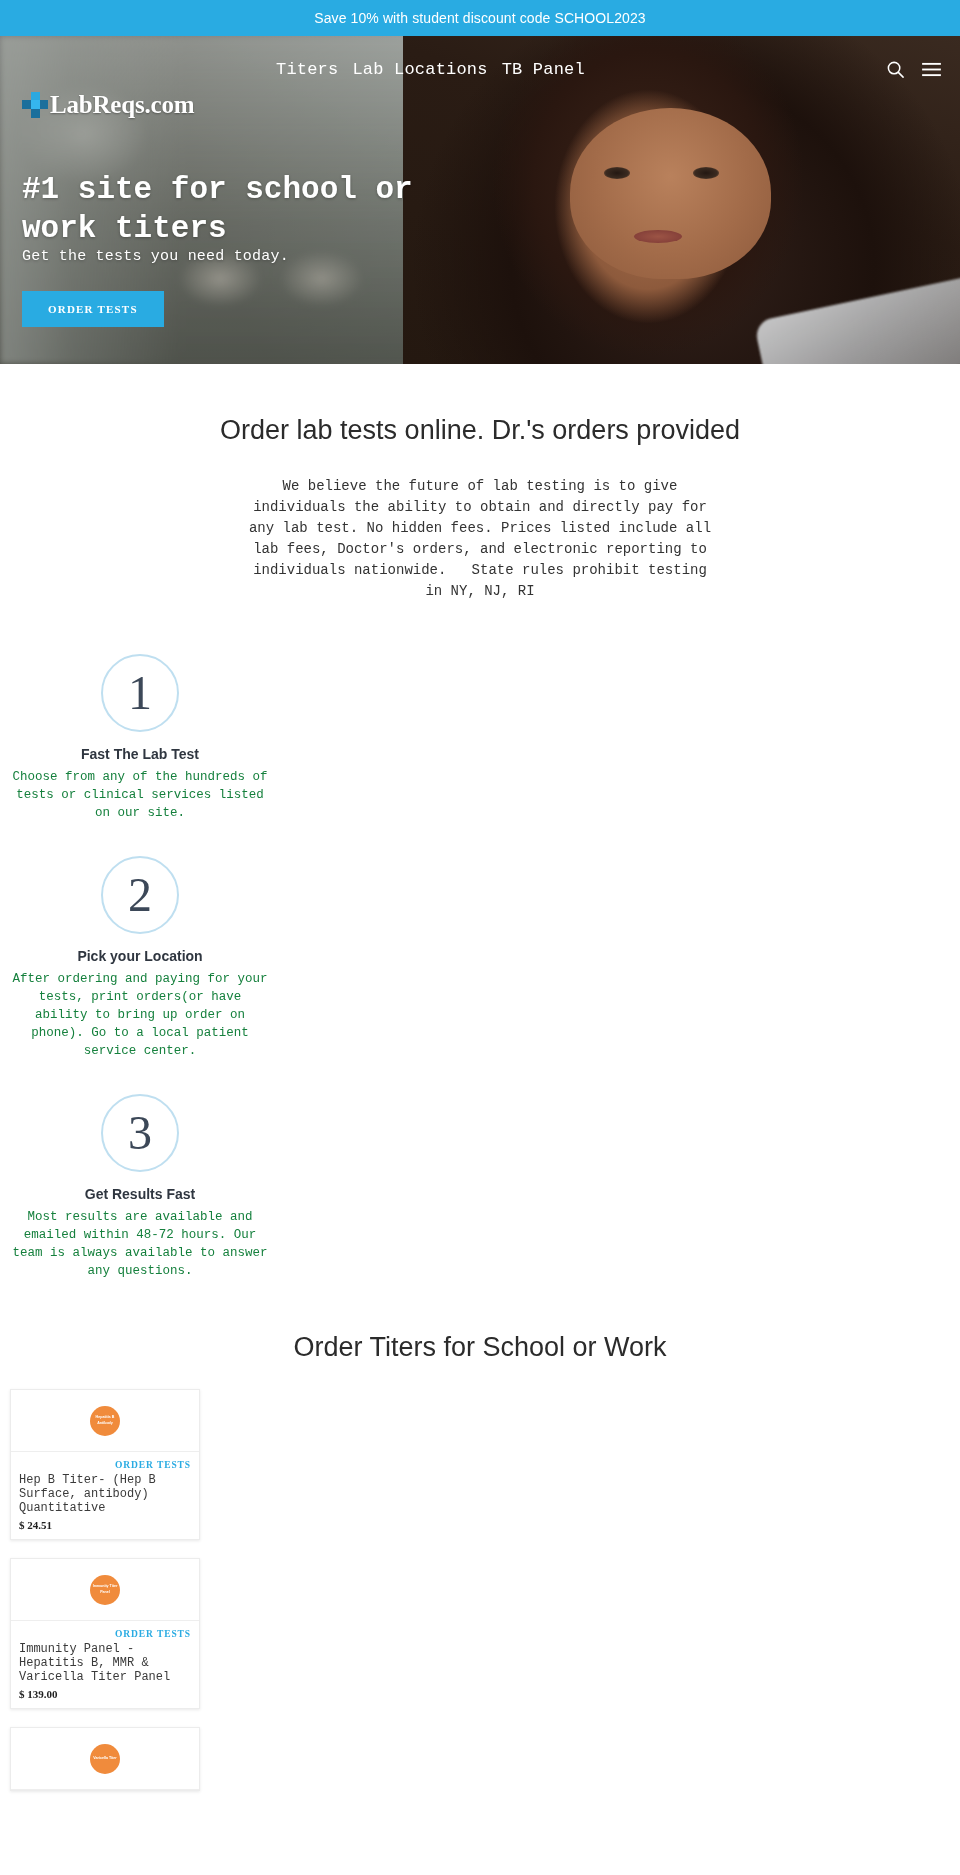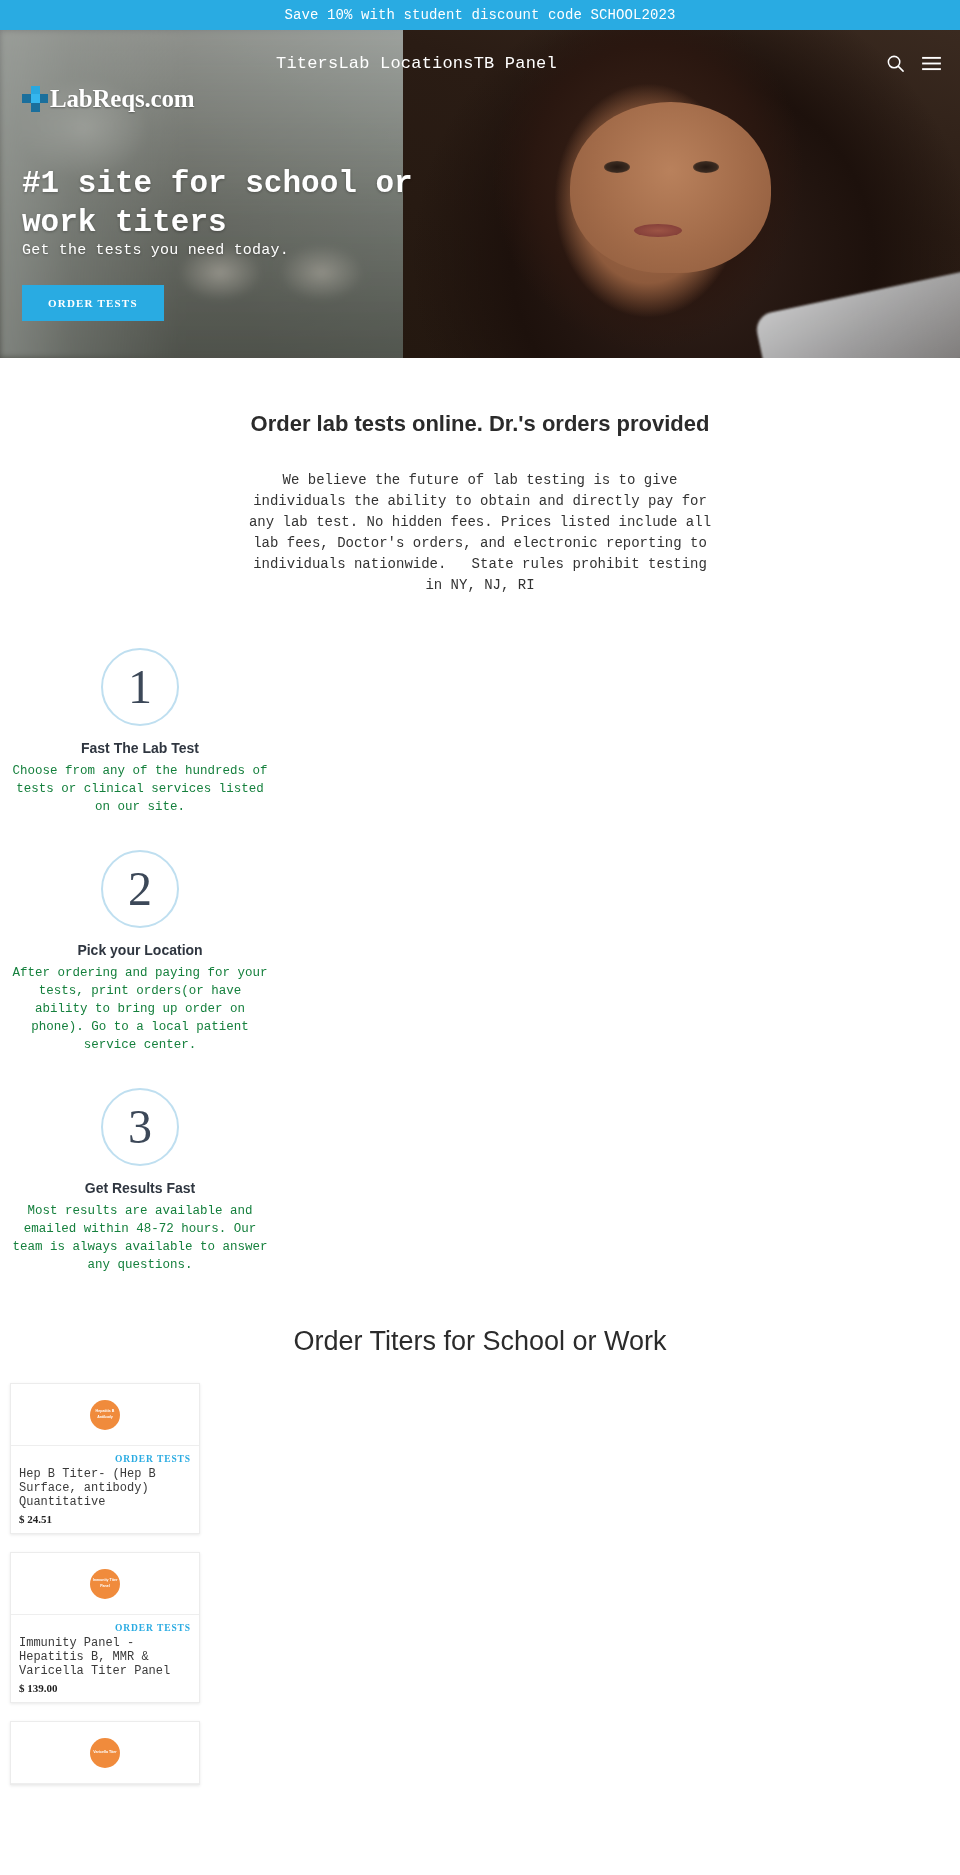--- a/index.html
+++ b/index.html
@@ -7,27 +7,27 @@
     width: 960px;
     height: 1875px;
     background: #ffffff;
     font-family: "Liberation Sans", sans-serif;
     overflow: hidden;
   }
   .page { position: relative; width: 960px; height: 1875px; overflow: hidden; }
 
   
   .announce {
-    height: 30px;
+    height: 36px;
     background: #29ABE2;
     color: #ffffff;
     display: flex;
     align-items: center;
     justify-content: center;
-    font-family: Liberation Mono, monospace;
+    font-family: Liberation Sans, sans-serif;
     font-size: 14px;
     letter-spacing: .1px;
   }
 
   
   .hero {
     position: relative;
     height: 328px;
     overflow: hidden;
     background: #6d6f6a;
@@ -75,21 +75,21 @@
   .portrait .coat { position:absolute; right:-4%; bottom:-6%; width:40%; height:26%;
     background: linear-gradient(160deg, rgba(225,228,230,.85), rgba(190,196,200,.55));
     transform: rotate(-12deg); border-radius: 18px 6px 0 0; filter: blur(1px); }
 
   .nav {
     position:absolute; top:0; left:0; right:0; height:66px;
     display:flex; align-items:center;
     padding: 0 14px;
     z-index: 5;
   }
-  .nav-links { margin-left: 262px; display:flex; align-items:center; gap: 0; }
+  .nav-links { margin-left: 262px; display:flex; align-items:center; gap: 14px; }
   .nav-link {
     color:#ffffff;
     font-family:"Liberation Mono", monospace;
     font-size:17px;
     text-decoration:none;
     letter-spacing:.2px;
     cursor:pointer;
     white-space: nowrap;
   }
   .nav-icons { margin-left:auto; display:flex; align-items:center; gap:16px; padding-right:5px; }
@@ -139,22 +139,22 @@
     font-size:11px;
     letter-spacing:1.2px;
     cursor:pointer;
   }
 
   
   .intro { padding: 48px 0 0; }
   .intro-title {
     text-align:center;
     font-family:"Liberation Sans", sans-serif;
-    font-weight:700;
-    font-size:22px;
+    font-weight:400;
+    font-size:27px;
     color:#2b2b2b;
     line-height:36px;
     max-width:520px;
     margin: 0 auto;
   }
   .intro-body {
     margin: 28px auto 0;
     max-width:470px;
     text-align:center;
     font-family:"Liberation Mono", monospace;

